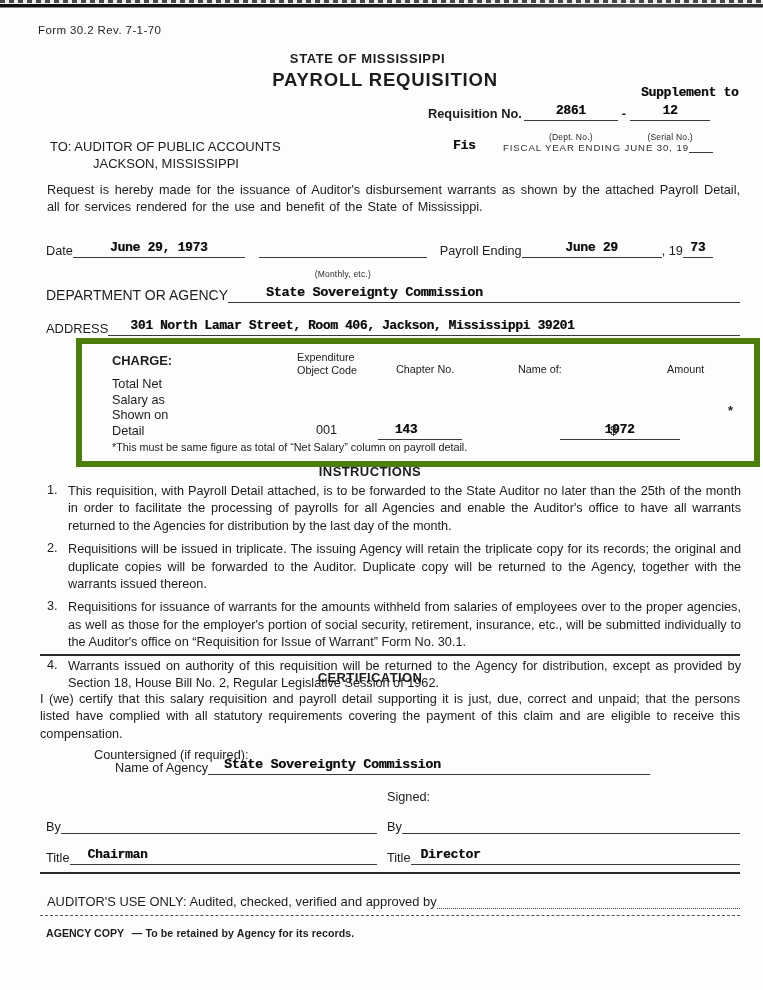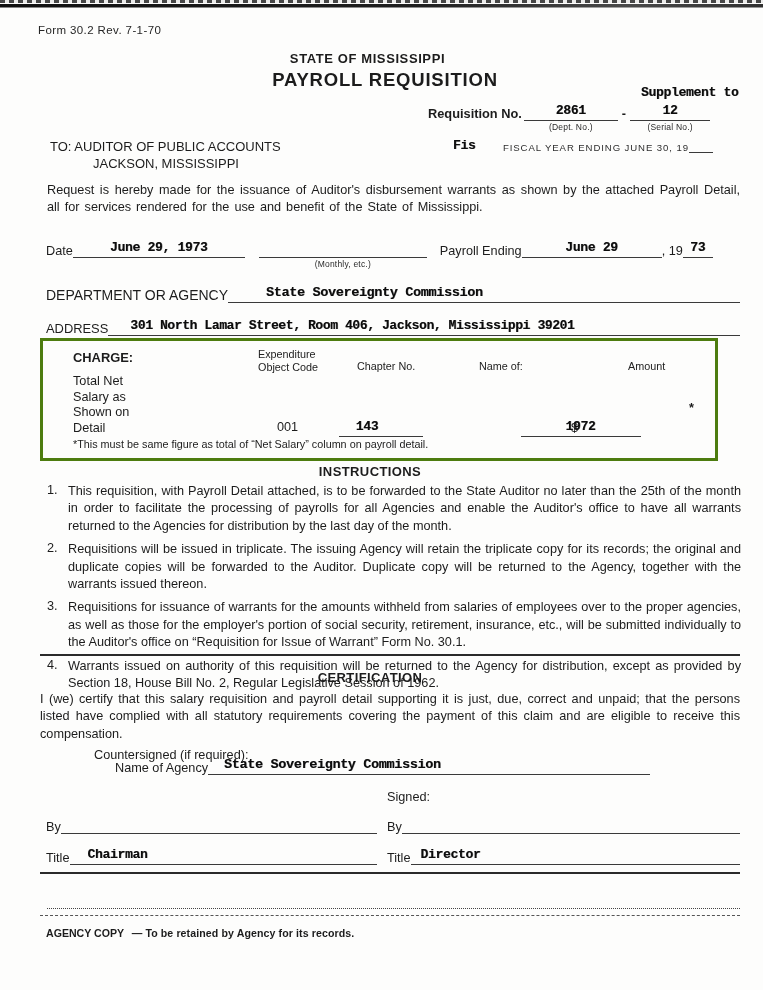--- a/index.html
+++ b/index.html
@@ -22,29 +22,29 @@
     font-family:"Liberation Mono", monospace; font-weight:700; color:#0c0c0c;
     font-size:13px; letter-spacing:-0.3px;
     text-shadow:0.5px 0.4px 0 rgba(25,25,25,.55);
     white-space:nowrap;
   }
   .fillcell{
     display:inline-block; position:relative; height:17px;
     border-bottom:1.5px solid #3a3a3a; text-align:center; vertical-align:bottom;
   }
   .fillcell .cap{
-    position:absolute; top:19px; left:0; right:0; text-align:center;
+    position:absolute; top:29px; left:0; right:0; text-align:center;
     font-size:8.5px; color:#2a2a2a; letter-spacing:.2px;
   }
   .fillrow{display:flex; align-items:flex-end;}
   .fillrow .flabel{white-space:nowrap;}
   .state-title{font-size:13px; letter-spacing:.6px;}
   .doc-title{font-size:18.5px; letter-spacing:.8px;padding-left:35px;}
   .smallcaps{font-size:9.6px; letter-spacing:.9px; color:#2e2e2e;}
-  .charge-box{border:3px solid #4d7c0f;}
+  .charge-box{border:6px solid #4d7c0f;margin-left:36px;}
   .colhead{font-size:10.8px; color:#222; white-space:pre-line; line-height:12.5px;}
   .pre{white-space:pre-line;}
   .para{text-align:justify; line-height:17.4px;}
   .instr-item{display:flex; margin-bottom:6px;}
   .instr-item .num{width:21px; flex:0 0 21px;}
   .instr-item .txt{flex:1; text-align:justify; line-height:17.4px;}
   .rule{border-top:2px solid #2b2b2b; height:0;}
   .rule-dashed{border-top:1.5px dashed #555; height:0;}
   .dotted-fill{flex:1; border-bottom:1.5px dotted #444; height:15px;}
   .footnote{font-size:10.8px;}
@@ -203,20 +203,21 @@
   <div class="abs fillrow" style="left:387px; top:847px; width:353px;">
     <span class="flabel">Title</span>
     <span class="fillcell" style="flex:1; text-align:left;">
       <span class="typed" style="padding-left:10px;">Director</span>
     </span>
   </div>
 
   <div class="abs rule" style="left:40px; right:23px; top:872px;"></div>
 
   <div class="abs fillrow" style="left:47px; top:893px; width:693px;">
+    <span class="flabel" style="font-size:12.9px;">AUDITOR'S USE ONLY:  Audited, checked, verified and approved by</span>
     <span class="dotted-fill"></span>
   </div>
 
   <div class="abs rule-dashed" style="left:40px; right:23px; top:915px;"></div>
 
   <div class="abs" style="left:46px; top:926px;">
     <span class="tiny-bold">AGENCY COPY</span>
     <span class="tiny-bold" style="font-weight:600; margin-left:4px; letter-spacing:.1px;">— To be retained by Agency for its records.</span>
   </div>
 

